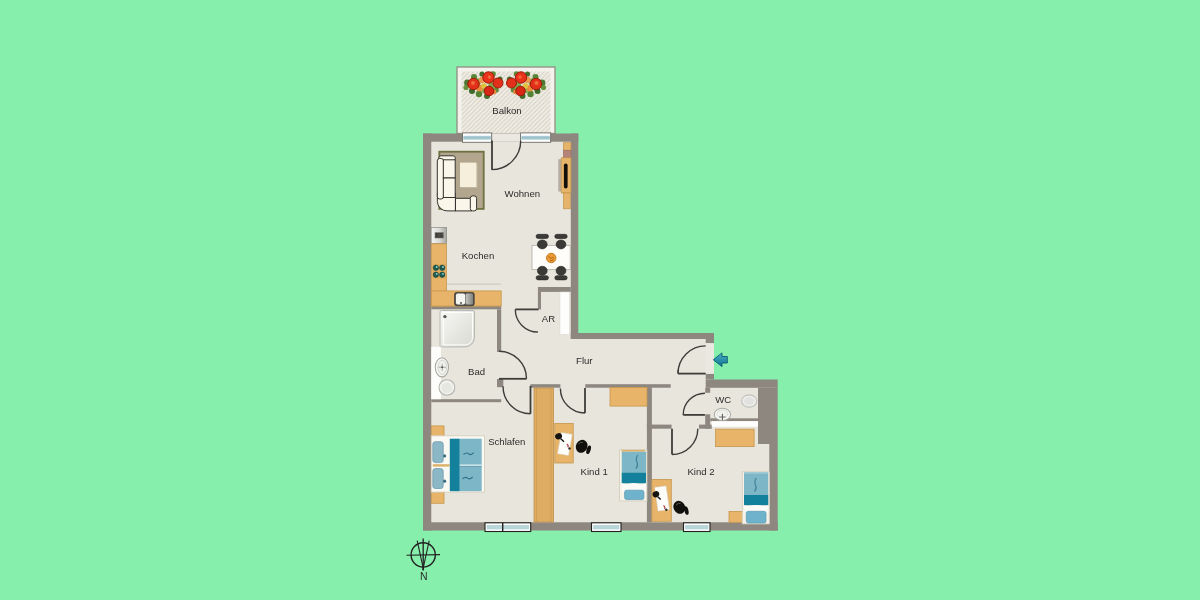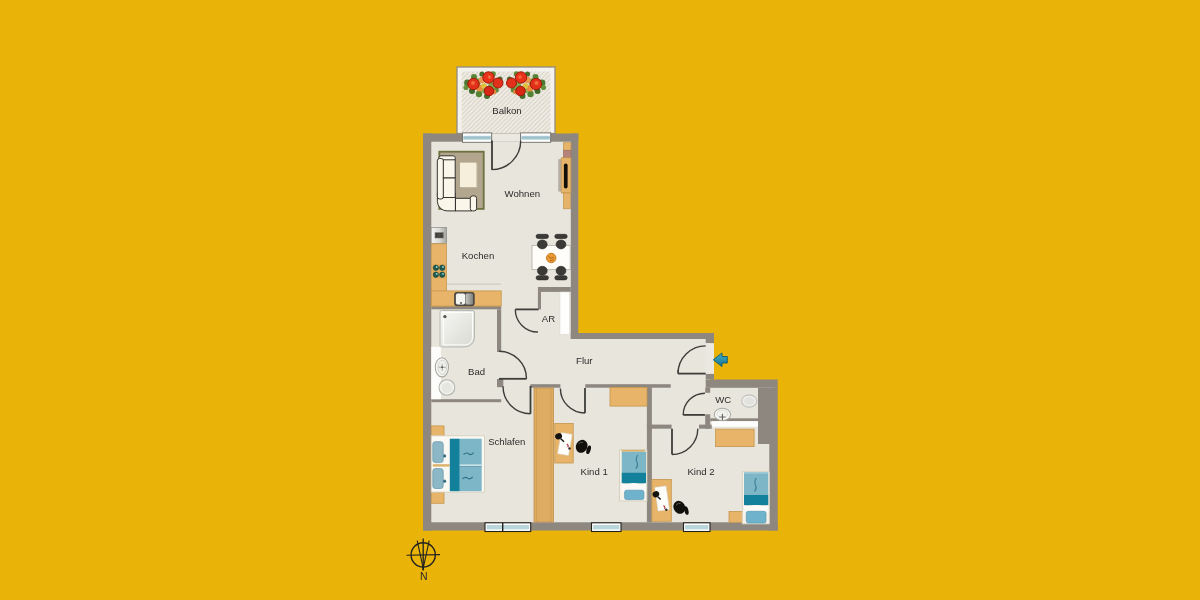--- a/index.html
+++ b/index.html
@@ -1,16 +1,16 @@
 <!DOCTYPE html>
 <html><head>
 <meta charset="utf-8">
 <style>
   html,body{margin:0;padding:0;background:#ffffff;}
-  .page{width:1200px;height:600px;position:relative;background:#eab308;overflow:hidden;}
+  .page{width:1200px;height:600px;position:relative;background:#86efac;overflow:hidden;}
   text{font-family:"Liberation Sans", sans-serif;fill:#2c2b28;}
 </style>
 </head>
 <body>
 <div class="page">
 <svg width="1200" height="600" viewBox="0 0 1200 600" xmlns="http://www.w3.org/2000/svg">
 <defs>
   <pattern id="hatch" patternUnits="userSpaceOnUse" width="4.4" height="4.4">
     <rect width="4.4" height="4.4" fill="#f1eee7"></rect>
     <path d="M-1.1,1.1 L1.1,-1.1 M0,4.4 L4.4,0 M3.3,5.5 L5.5,3.3" stroke="#d9d4c8" stroke-width="1.3"></path>

